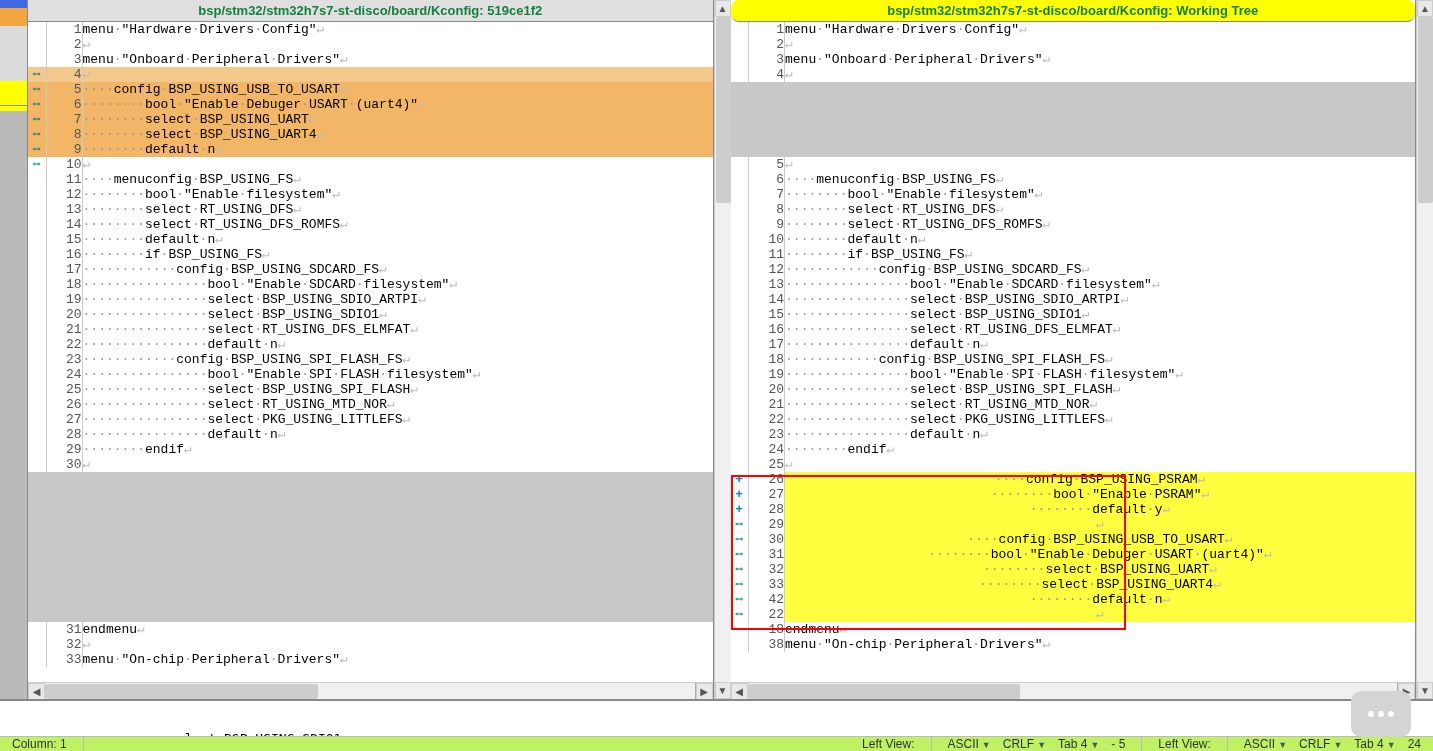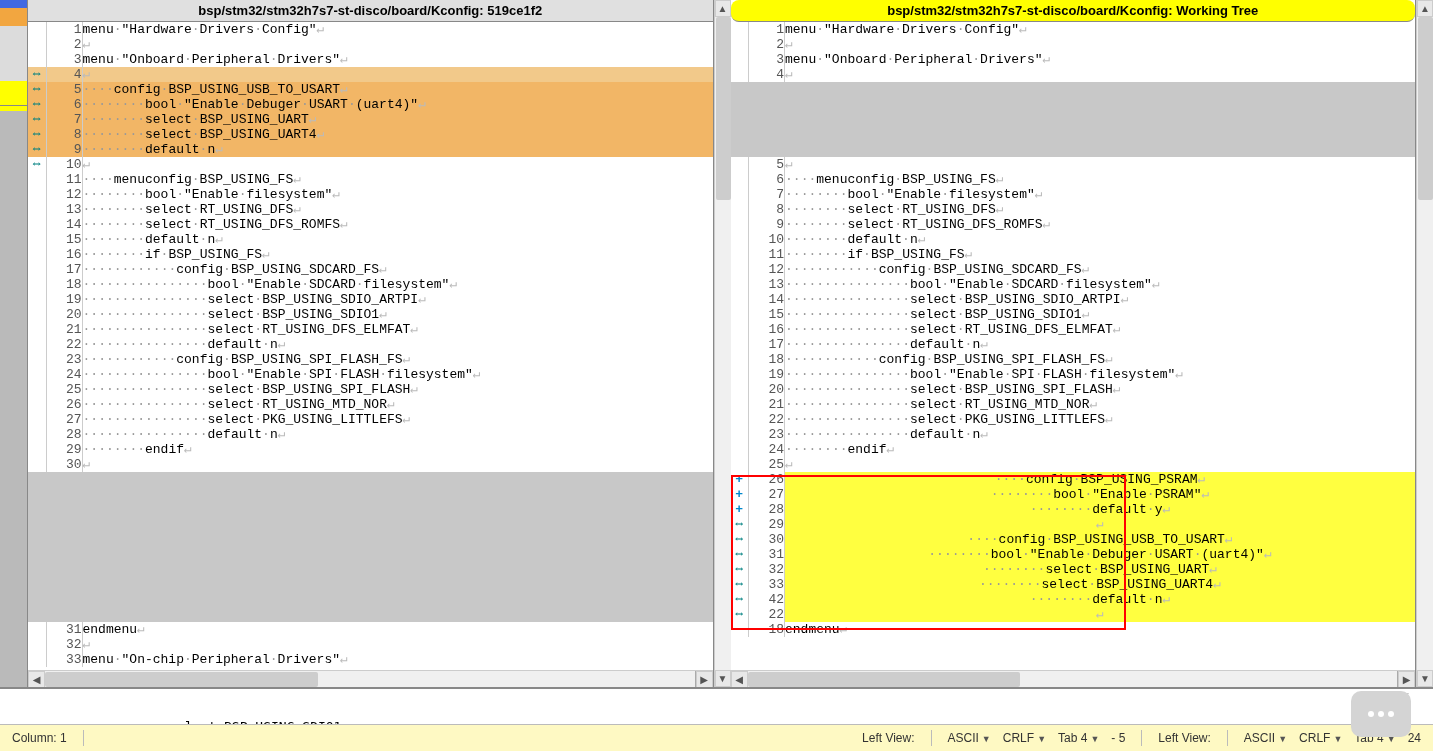--- a/index.html
+++ b/index.html
@@ -8,21 +8,21 @@
 .diff-area { display: flex; flex: 1; overflow: hidden; border-bottom: 1px solid #888; }
 .overview-strip { width: 28px; background: #ccc; display: flex; flex-direction: column; border-right: 1px solid #888; }
 .ov-seg { width: 100%; }
 .ov-plain { background: #dcdcdc; }
 .ov-ylw { background: #ffff00; }
 .ov-org { background: #f2a640; }
 .ov-blue { background: #4169e1; }
 .ov-gray { background: #bababa; }
 
 .pane { flex: 1; display: flex; flex-direction: column; border-right: 1px solid #888; overflow: hidden; position: relative; }
-.pane-header { background: #e0e0e0; color: #000000; text-align: center; font-weight: bold; padding: 3px 0; border-bottom: 1px solid #888; font-size: 13px; }
+.pane-header { background: #e0e0e0; color: #15803d; text-align: center; font-weight: bold; padding: 3px 0; border-bottom: 1px solid #888; font-size: 13px; }
 .pane-header.leftfile { background: #e0e0e0; }
 .pane-header.rightfile { background: #ffff00; border-radius: 8px; }
 
 .code-body { flex: 1; overflow: hidden; background: #fff; position: relative; }
 .code-table { border-collapse: collapse; width: 100%; font-family: Consolas, "Courier New", monospace; font-size: 13px; line-height: 15px; }
 .code-table td { padding: 0; vertical-align: top; white-space: pre; }
 .col-marker { width: 18px; text-align: center; background: #fff; border-right: 1px solid #ccc; color: #008080; font-weight: bold; }
 .col-marker.plus { color: #0088cc; }
 .col-lineno { width: 36px; text-align: right; padding-right: 6px; background: #fff; border-right: 1px solid #ccc; color: #555; }
 .col-content { padding-left: 2px; width: auto; }
@@ -42,21 +42,21 @@
 .hscroll-thumb { position: absolute; height: 15px; top: 1px; background: #cdcdcd; border-radius: 2px; }
 .hscroll-btn { width: 17px; height: 17px; background: #e8e8e8; display: inline-flex; align-items: center; justify-content: center; font-size: 10px; color: #555; border: 1px solid #ccc; }
 
 .vscroll-col { width: 17px; background: #f0f0f0; border-left: 1px solid #ccc; display: flex; flex-direction: column; }
 .vscroll-btn { height: 17px; background: #e8e8e8; display: flex; align-items: center; justify-content: center; font-size: 10px; color: #555; border: 1px solid #ccc; }
 .vscroll-track { flex: 1; background: #f0f0f0; position: relative; }
 .vscroll-thumb { position: absolute; width: 15px; left: 1px; background: #cdcdcd; border-radius: 2px; }
 
 .bottom-strip { height: 36px; background: #fff; font-family: Consolas, monospace; font-size: 13px; border-top: 1px solid #888; overflow: hidden; padding-left: 44px; white-space: pre; line-height: 15px; }
 
-.status-bar { height: 27px; background: #fef9c3; border-top: 1px solid #bbb; display: flex; align-items: center; font-size: 12px; color: #333; padding: 0 6px; }
+.status-bar { height: 15px; background: #bef264; border-top: 1px solid #bbb; display: flex; align-items: center; font-size: 12px; color: #333; padding: 0 6px; }
 .status-sep { border-left: 1px solid #bbb; height: 16px; margin: 0 10px; }
 .status-spacer { flex: 1; }
 .sb-item { padding: 0 6px; }
 .arrowdn { font-size: 9px; color: #555; margin-left: 3px; }
 
 .watermark { position: absolute; right: 24px; bottom: 48px; font-size: 11px; color: #b8b8b8; pointer-events: none; z-index: 2; }
 .chatbub { position: absolute; right: 22px; bottom: 14px; width: 60px; height: 46px; background: #d4d4d4; border-radius: 10px; z-index: 3; display:flex; align-items:center; justify-content:center; }
 .chatbub::after { content:""; position:absolute; bottom:-6px; right:14px; border:6px solid transparent; border-top-color:#d4d4d4; }
 .chatbub .dots { display:flex; gap:4px; }
 .chatbub .d { width:6px;height:6px;background:#fff;border-radius:50%; }
@@ -518,20 +518,25 @@
               </tr>
               <tr class="hl-yellow">
                 <td class="col-marker ">⇔</td>
                 <td class="col-lineno">22</td>
                 <td class="col-content"><span class="eol">↵</span></td>
               </tr>
               <tr class="">
                 <td class="col-marker "></td>
                 <td class="col-lineno">18</td>
                 <td class="col-content">endmenu<span class="eol">↵</span></td>
+              </tr>
+              <tr class="">
+                <td class="col-marker "></td>
+                <td class="col-lineno">38</td>
+                <td class="col-content">menu<span class="dot">·</span>"On-chip<span class="dot">·</span>Peripheral<span class="dot">·</span>Drivers"<span class="eol">↵</span></td>
               </tr>
             </tbody>
           </table>
         <div class="redbox" style="top:453px;left:0;width:395px;height:155px"></div>
       </div>
       <div class="hscroll-row">
         <div class="hscroll-btn">◀</div>
         <div class="hscroll-track">
             <div class="hscroll-thumb" style="left:0;width:42%"></div>
           </div>

